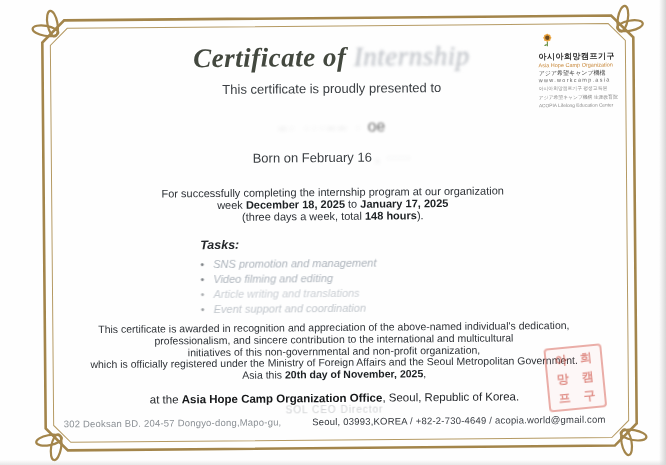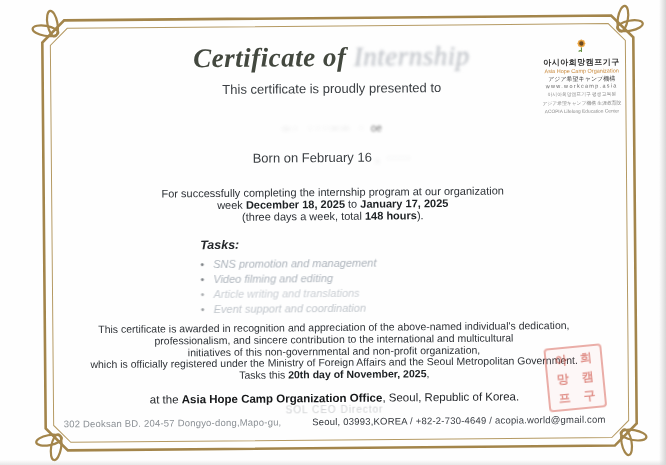--- a/index.html
+++ b/index.html
@@ -14,21 +14,21 @@
 
   
   .title{top:42px;font-family:"Liberation Serif",serif;font-style:italic;font-weight:700;
          font-size:27px;color:#43483f;letter-spacing:.5px;}
   .title .faded{color:#b6bac0;filter:blur(1.6px);font-weight:400;}
   .subtitle{top:81px;font-size:13px;color:#3c4044;}
 
   
   .name-row{top:118px;height:26px;font-size:15px;}
   .name-marks{color:#777;opacity:.32;filter:blur(2px);letter-spacing:3px;font-size:14px;}
-  .name-tail{color:#444;opacity:.75;filter:blur(.8px);font-weight:400;font-size:10px;}
+  .name-tail{color:#444;opacity:.75;filter:blur(.8px);font-weight:400;font-size:16px;}
   .born{top:150px;font-size:13px;color:#3c4044;}
   .born .year-marks{opacity:.35;filter:blur(2px);letter-spacing:2px;}
 
   
   .p1{font-size:11px;color:#2e3237;line-height:12px;}
   .p1 b{color:#1d2124;}
   .p1-l1{top:186px;}.p1-l2{top:198px;}.p1-l3{top:210px;}
 
   
   .tasks{left:200px;top:237px;width:300px;text-align:left;}
@@ -45,21 +45,21 @@
   
   .issue{top:392px;font-size:11.5px;color:#26292d;}
   .issue b{color:#151719;}
   .sig{top:404px;font-size:10px;color:#5b6168;opacity:.28;filter:blur(.6px);letter-spacing:1px;}
   .footer{top:416px;font-size:9.5px;letter-spacing:.2px;}
   .footer .gray{color:#8a8f94;}
   .footer .dark{color:#2f3338;margin-left:28px;}
   .footer .mid{color:#3a3e44;}
 
   
-  .logo{left:540px;top:38px;width:86px;text-align:center;line-height:1;}
+  .logo{left:540px;top:32px;width:86px;text-align:left;line-height:1;}
   .logo-flower{margin:0 auto 2px auto;width:18px;height:18px;}
   .logo-ko{font-size:8px;font-weight:700;color:#2c2c2c;letter-spacing:.5px;}
   .logo-en{font-size:5.5px;color:#c8883a;margin-top:1.5px;}
   .logo-ja{font-size:6px;color:#404040;margin-top:2px;}
   .logo-www{font-size:5.5px;color:#666;letter-spacing:1.3px;margin-top:1.5px;}
   .logo-sub{font-size:4.8px;color:#8a8a8a;line-height:5.6px;margin-top:3px;}
 
   
   .seal{left:545px;top:348px;width:50px;height:56px;transform:rotate(-5deg);
         border:2.5px solid rgba(212,84,72,.45);border-radius:4px;
@@ -123,21 +123,21 @@
       <div class="task t2"><span class="blt">•</span><span>Video filming and editing</span></div>
       <div class="task t3"><span class="blt">•</span><span>Article writing and translations</span></div>
       <div class="task t4"><span class="blt">•</span><span>Event support and coordination</span></div>
     </div>
 
     <div class="abs ctr p2 p2-l1">This certificate is awarded in recognition and appreciation of the above-named individual's dedication,</div>
     <div class="abs ctr p2 p2-l2">professionalism, and sincere contribution to the international and multicultural</div>
     <div class="abs ctr p2 p2-l3">initiatives of this non-governmental and non-profit organization,</div>
     <div class="abs ctr p2 p2-l4">which is officially registered under the Ministry of Foreign Affairs and the Seoul Metropolitan Government.</div>
     <div class="abs ctr p2 p2-l5">
-      <span>Tasks this </span><b>20th day of November, 2025</b><span>,</span>
+      <span>Asia this </span><b>20th day of November, 2025</b><span>,</span>
     </div>
 
     <div class="abs ctr issue">
       <span>at the </span><b>Asia Hope Camp Organization Office</b><span>, Seoul, Republic of Korea.</span>
     </div>
     <div class="abs ctr sig">SOL  CEO  Director</div>
 
     <div class="abs ctr footer">
       <span class="gray">302 Deoksan BD. 204-57 Dongyo-dong,Mapo-gu, </span><span class="dark">Seoul, 03993,KOREA</span><span class="mid"> / +82-2-730-4649 / acopia.world@gmail.com</span>
     </div>

